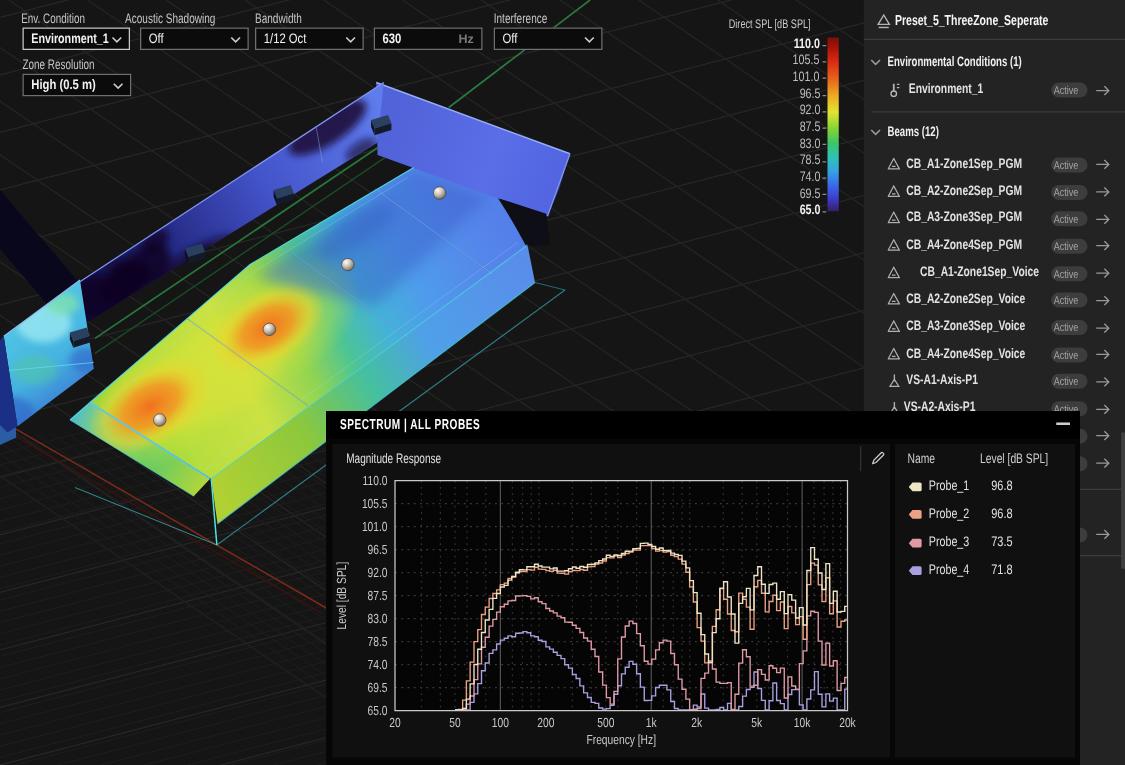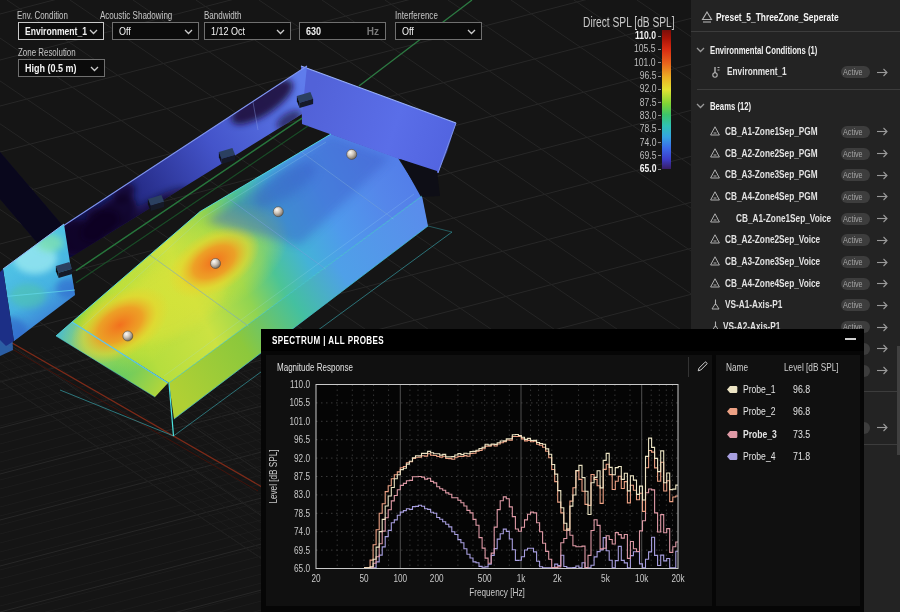--- a/index.html
+++ b/index.html
@@ -448,21 +448,21 @@
         <polyline points="1,1 4.5,4.5 8,1" fill="none" stroke="#cccccc" stroke-width="1.3"></polyline>
       </svg>
     </div>
     <div class="abs lbl" style="left:18px;top:46px"><span class="cx" style="transform:scaleX(0.72)">Zone Resolution</span></div>
     <div class="dd" style="left:18px;top:59px;width:87px;font-weight:bold">
       <span class="cx" style="transform:scaleX(0.82)">High (0.5 m)</span>
       <svg width="9" height="6" viewBox="0 0 9 6" style="overflow:visible">
         <polyline points="1,1 4.5,4.5 8,1" fill="none" stroke="#cccccc" stroke-width="1.3"></polyline>
       </svg>
     </div>
-<div class="abs" style="left:583px;top:14px;color:#c9c9c9;font-size:14px"><span class="cx" style="transform:scaleX(0.73)">Direct SPL [dB SPL]</span></div>
+<div class="abs" style="left:583px;top:14px;color:#c9c9c9;font-size:10px"><span class="cx" style="transform:scaleX(0.73)">Direct SPL [dB SPL]</span></div>
     <div class="abs" style="left:662px;top:30px;width:9px;height:139px;background:linear-gradient(180deg,#7a0f0a 0%,#a81408 6%,#d92c12 14%,#e8641c 24%,#ecaf24 34%,#e2e232 43%,#7fd435 53%,#3cc46a 61%,#2fc3b4 69%,#35a3e2 77%,#3a6ae8 85%,#3c3cc8 93%,#381d63 100%)"></div>
     <div class="abs" style="left:596px;top:29.0px;width:60px;text-align:right;color:#f2f2f2;font-size:11px;font-weight:bold"><span class="cx" style="transform:scaleX(0.78);transform-origin:100% 50%">110.0</span></div>
     <div class="abs" style="left:658px;top:35.5px;width:3px;height:1px;background:#8a8a8a"></div>
     <div class="abs" style="left:596px;top:42.3px;width:60px;text-align:right;color:#bdbdbd;font-size:11px;font-weight:normal"><span class="cx" style="transform:scaleX(0.78);transform-origin:100% 50%">105.5</span></div>
     <div class="abs" style="left:658px;top:48.8px;width:3px;height:1px;background:#8a8a8a"></div>
     <div class="abs" style="left:596px;top:55.6px;width:60px;text-align:right;color:#bdbdbd;font-size:11px;font-weight:normal"><span class="cx" style="transform:scaleX(0.78);transform-origin:100% 50%">101.0</span></div>
     <div class="abs" style="left:658px;top:62.1px;width:3px;height:1px;background:#8a8a8a"></div>
     <div class="abs" style="left:596px;top:69.0px;width:60px;text-align:right;color:#bdbdbd;font-size:11px;font-weight:normal"><span class="cx" style="transform:scaleX(0.78);transform-origin:100% 50%">96.5</span></div>
     <div class="abs" style="left:658px;top:75.5px;width:3px;height:1px;background:#8a8a8a"></div>
     <div class="abs" style="left:596px;top:82.3px;width:60px;text-align:right;color:#bdbdbd;font-size:11px;font-weight:normal"><span class="cx" style="transform:scaleX(0.78);transform-origin:100% 50%">92.0</span></div>
@@ -658,21 +658,21 @@
     <div class="rowtxt" style="left:743px;top:382.5px;font-weight:normal"><span class="cx" style="transform:scaleX(0.78)">Probe_1</span></div>
     <div class="rowtxt" style="left:793px;top:382.5px;font-weight:normal"><span class="cx" style="transform:scaleX(0.80)">96.8</span></div>
     <svg class="abs" style="left:726px;top:407.1px" width="12" height="9" viewBox="0 0 12 9">
       <path d="M1 4.5 L4 1 H10 Q11.3 1 11.3 2.3 V6.7 Q11.3 8 10 8 H4 Z" fill="#eda184"></path>
     </svg>
     <div class="rowtxt" style="left:743px;top:405.1px;font-weight:normal"><span class="cx" style="transform:scaleX(0.78)">Probe_2</span></div>
     <div class="rowtxt" style="left:793px;top:405.1px;font-weight:normal"><span class="cx" style="transform:scaleX(0.80)">96.8</span></div>
     <svg class="abs" style="left:726px;top:429.7px" width="12" height="9" viewBox="0 0 12 9">
       <path d="M1 4.5 L4 1 H10 Q11.3 1 11.3 2.3 V6.7 Q11.3 8 10 8 H4 Z" fill="#df9aa6"></path>
     </svg>
-    <div class="rowtxt" style="left:743px;top:427.7px;font-weight:bold"><span class="cx" style="transform:scaleX(0.78)">Probe_3</span></div>
+    <div class="rowtxt" style="left:743px;top:427.7px;font-weight:normal"><span class="cx" style="transform:scaleX(0.78)">Probe_3</span></div>
     <div class="rowtxt" style="left:793px;top:427.7px;font-weight:normal"><span class="cx" style="transform:scaleX(0.80)">73.5</span></div>
     <svg class="abs" style="left:726px;top:452.3px" width="12" height="9" viewBox="0 0 12 9">
       <path d="M1 4.5 L4 1 H10 Q11.3 1 11.3 2.3 V6.7 Q11.3 8 10 8 H4 Z" fill="#a89fe0"></path>
     </svg>
     <div class="rowtxt" style="left:743px;top:450.3px;font-weight:normal"><span class="cx" style="transform:scaleX(0.78)">Probe_4</span></div>
     <div class="rowtxt" style="left:793px;top:450.3px;font-weight:normal"><span class="cx" style="transform:scaleX(0.80)">71.8</span></div>
 <svg class="abs" style="left:261px;top:329px" width="603" height="283" viewBox="0 0 603 283">
       <rect x="55.0" y="55.5" width="362.0" height="184.0" fill="#050505"></rect>
       <line x1="55.0" y1="73.9" x2="417.0" y2="73.9" stroke="#3a3a3a" stroke-width="1" stroke-dasharray="1.5,3.5"></line>
       <line x1="55.0" y1="92.3" x2="417.0" y2="92.3" stroke="#3a3a3a" stroke-width="1" stroke-dasharray="1.5,3.5"></line>

